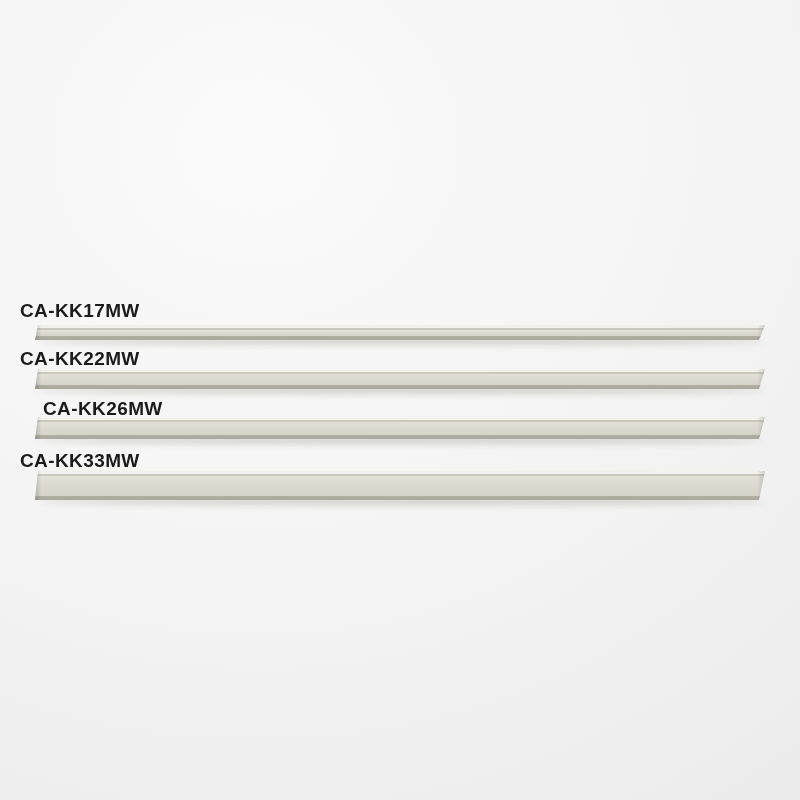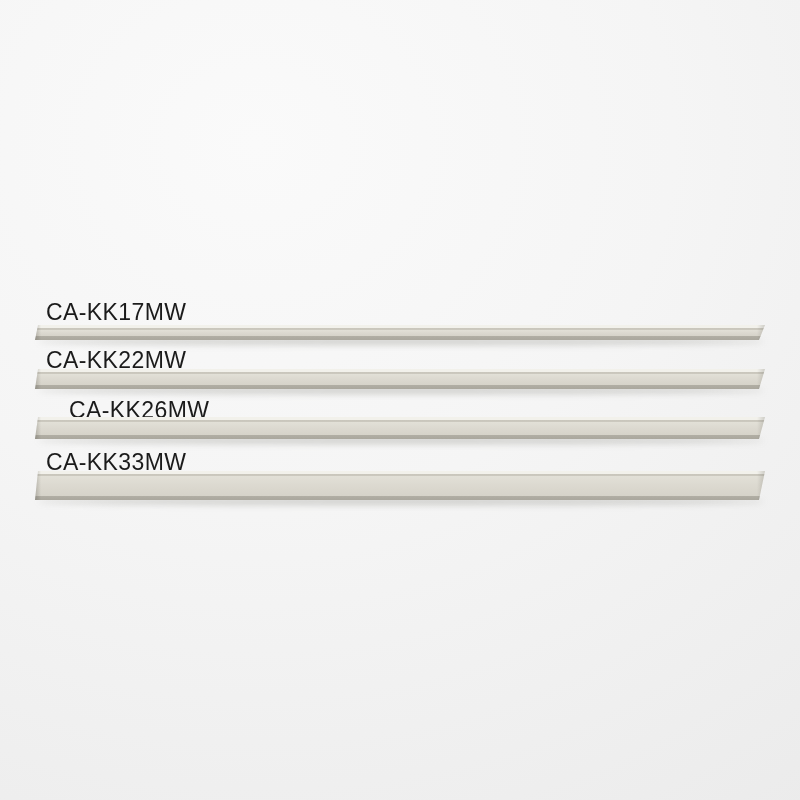--- a/index.html
+++ b/index.html
@@ -12,23 +12,23 @@
     width: 800px;
     height: 800px;
     overflow: hidden;
     font-family: "Liberation Sans", sans-serif;
     
     background: radial-gradient(130% 115% at 32% 18%,
                 #fafafa 0%, #f5f5f5 40%, #efefef 70%, #e9e9e9 100%);
   }
   .product-label {
     position: absolute;
-    left: 46px;
-    font-size: 23px;
-    font-weight: normal;
+    left: 20px;
+    font-size: 19px;
+    font-weight: bold;
     letter-spacing: 0.4px;
     line-height: 1;
     color: #1b1b1b;
     white-space: nowrap;
   }
   .bar {
     position: absolute;
     left: 35px;
     width: 730px;
     

